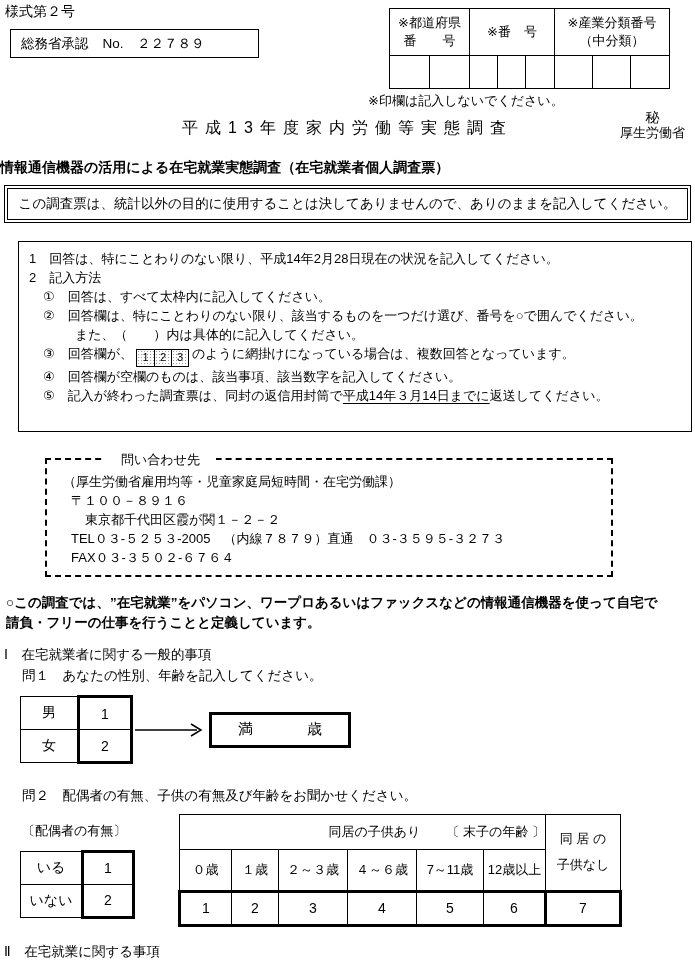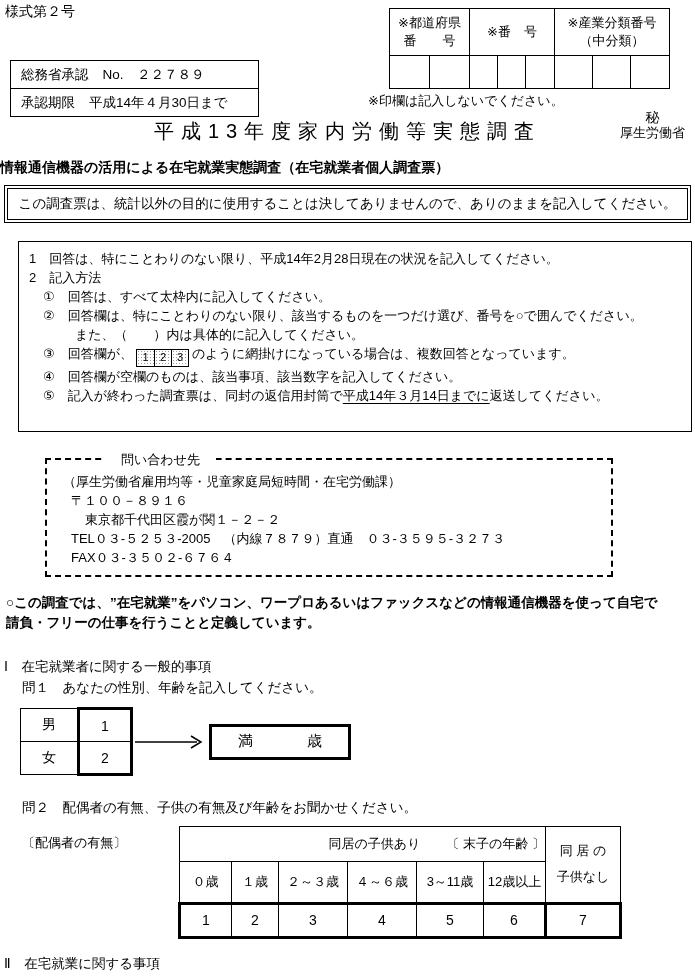--- a/index.html
+++ b/index.html
@@ -10,34 +10,34 @@
     font-size:13px; color:#000; overflow:hidden;
   }
   .pre { white-space:pre-line; }
 
   
   .top-area { position:relative; height:110px; }
   .form-no { position:absolute; top:3px; left:5px; font-size:14px; }
   table { border-collapse:collapse; }
   td { border:1px solid #000; }
 
-  .approval-table { position:absolute; top:29px; left:10px;margin-top:31px; }
+  .approval-table { position:absolute; top:29px; left:10px; }
   .approval-table td { height:28px; width:248px; padding:0 10px; font-size:13.5px; text-align:left; }
   .ap-val { margin-left:14px; }
 
   .code-table { position:absolute; top:8px; left:365px;margin-left:24px; }
   .code-table td { text-align:center; font-size:13px; }
   .code-table .hd { height:47px; }
   .code-table .cell { height:33px; }
 
   .note-no-fill { position:absolute; top:92px; left:368px; font-size:13px; }
 
   
   .title-row { position:relative; height:46px; }
-  .main-title { text-align:center; font-size:20px; letter-spacing:7px; padding-top:8px; }
+  .main-title { text-align:center; font-size:16px; letter-spacing:7px; padding-top:8px; }
   .ministry-block { position:absolute; right:10px; top:0; text-align:center; font-size:13px; line-height:15px; }
   .secret-mark { font-size:14px; }
   .subtitle { text-align:left; font-weight:bold; font-size:14px; margin-top:3px; }
 
   
   .pledge-box { margin:8px 4px 0 4px; border:4px double #000; padding:6px 4px; text-align:center; font-size:13.5px; }
 
   
   .instructions-box { margin:18px 3px 0 18px; border:1px solid #000; padding:7px 6px 26px 10px; line-height:19px; }
   .ins-sub { padding-left:14px; }
@@ -55,21 +55,21 @@
   
   .contact-box { margin:26px 0 0 45px; width:568px; border:2px dashed #000; position:relative; padding:12px 10px 8px 16px; line-height:19px; }
   .contact-legend { position:absolute; top:-10px; left:58px; background:#fff; padding:0 16px; }
   .ind1 { padding-left:8px; }
   .ind2 { padding-left:22px; }
 
   
   .definition { margin:16px 2px 0 6px; font-weight:bold; font-size:13.5px; line-height:20px; }
 
   
-  .section-heading { margin:25px 0 0 4px; font-size:13.5px; }
+  .section-heading { margin:13px 0 0 4px; font-size:13.5px; }
   .q-heading { margin:3px 0 0 22px; font-size:13.5px; }
 
   .q1-row { display:flex; align-items:center; margin:10px 0 0 20px; height:70px; }
   .choice-table td { text-align:center; font-size:14px; }
   .gender-table td { height:33px; }
   .gender-table .lbl { width:58px; }
   .gender-table .num { width:53px; border-left:3px solid #000; border-right:3px solid #000; }
   .gender-table tr:first-child .num { border-top:3px solid #000; }
   .gender-table tr:last-child .num { border-bottom:3px solid #000; }
 
@@ -100,25 +100,20 @@
 <div class="page">
 
   <div class="top-area">
     <div class="form-no">様式第２号</div>
 
     <table class="approval-table">
       <tbody>
           <tr>
         <td>
           <span>総務省承認</span><span class="ap-val">No.　２２７８９</span>
-        </td>
-      </tr>
-      <tr>
-        <td>
-          <span>承認期限</span><span class="ap-val">平成14年４月30日まで</span>
         </td>
       </tr>
     </tbody>
       </table>
 
     <table class="code-table">
       <colgroup>
         <col style="width:40px">
           <col style="width:40px">
         <col style="width:28px">
@@ -218,20 +213,32 @@
       <span>満</span>
       <span>歳</span>
     </div>
   </div>
 
   <div class="q-heading" style="margin-top:22px;">問２　配偶者の有無、子供の有無及び年齢をお聞かせください。</div>
 
   <div class="q2-block">
     <div class="q2-left">
       <div class="spouse-label">〔配偶者の有無〕</div>
+      <table class="choice-table spouse-table">
+        <tbody>
+            <tr>
+          <td class="lbl">いる</td>
+          <td class="num">1</td>
+        </tr>
+        <tr>
+          <td class="lbl">いない</td>
+          <td class="num">2</td>
+        </tr>
+      </tbody>
+        </table>
     </div>
 
     <table class="children-table">
       <colgroup>
         <col style="width:52px">
           <col style="width:47px">
           <col style="width:69px">
         <col style="width:69px">
           <col style="width:67px">
           <col style="width:62px">
@@ -241,21 +248,21 @@
           <tr>
         <td class="hd1" colspan="6">同居の子供あり　　〔 末子の年齢 〕</td>
         <td class="pre none-hd" rowspan="2">同 居 の
 子供なし</td>
       </tr>
       <tr>
         <td class="hd2">０歳</td>
         <td class="hd2">１歳</td>
         <td class="hd2">２～３歳</td>
         <td class="hd2">４～６歳</td>
-        <td class="hd2">3～11歳</td>
+        <td class="hd2">7～11歳</td>
         <td class="hd2">12歳以上</td>
       </tr>
       <tr class="data">
         <td class="ct-data first">1</td>
         <td class="ct-data">2</td>
         <td class="ct-data">3</td>
         <td class="ct-data">4</td>
         <td class="ct-data">5</td>
         <td class="ct-data">6</td>
         <td class="ct-data last">7</td>

